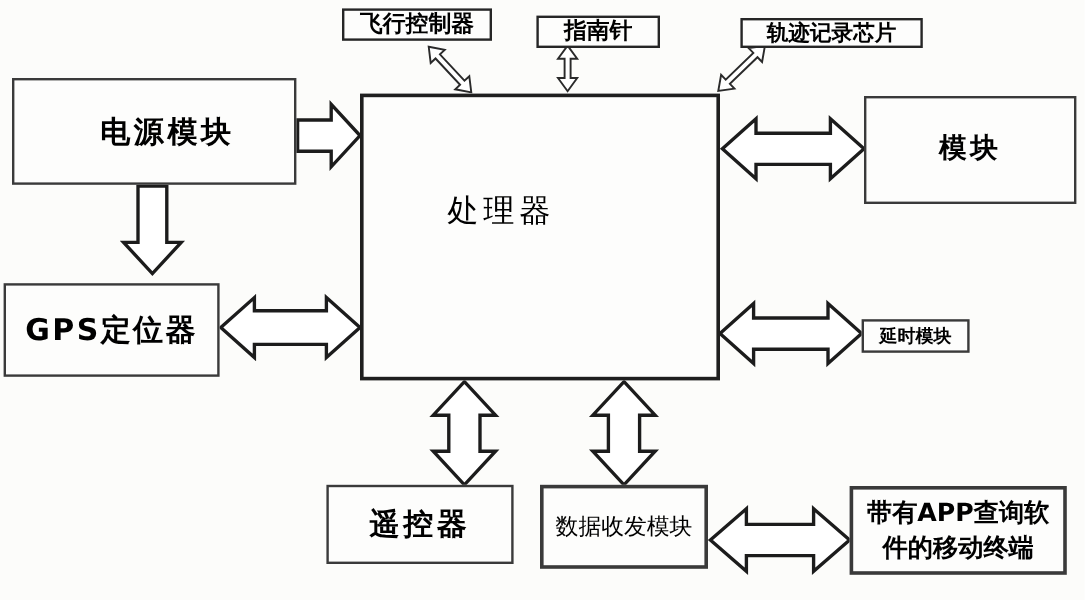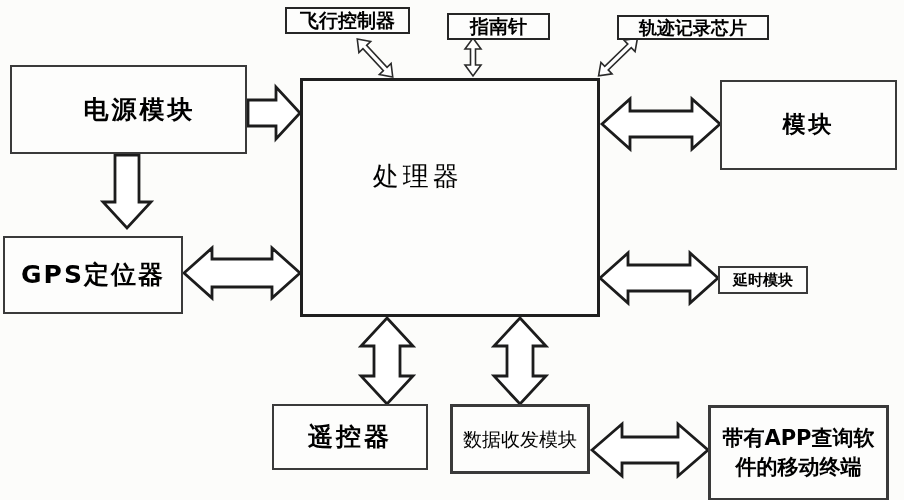--- a/index.html
+++ b/index.html
@@ -29,21 +29,21 @@
   .processor .proc-label{
     position:absolute;left:39%;top:41%;transform:translate(-50%,-50%);
     font-size:26px;font-weight:400;letter-spacing:4px;white-space:nowrap;
   }
   .soundlight{left:720px;top:80px;width:177px;height:90px;font-size:23px;font-weight:600;
     justify-content:space-evenly;padding:6px 0;letter-spacing:3px;}
   .delay    {left:718px;top:266px;width:90px;height:28px;font-size:15px;font-weight:600;}
   .remote   {left:272px;top:404px;width:156px;height:66px;font-size:25px;font-weight:600;letter-spacing:3px;}
   .datatx   {left:450px;top:404px;width:140px;height:70px;font-size:19px;font-weight:400;
     border-width:3px;line-height:1.9;}
-  .mobile   {left:708px;top:405px;width:181px;height:96px;font-size:21px;font-weight:bold;
+  .mobile   {left:708px;top:405px;width:181px;height:74px;font-size:21px;font-weight:bold;
     border-width:3px;line-height:1.4;justify-content:center;}
   .line{display:block;white-space:nowrap;}
 </style>
 </head>
 <body>
 
 <div class="canvas">
 
   <svg class="arrow-layer" viewBox="0 0 904 500" aria-hidden="true">
 

